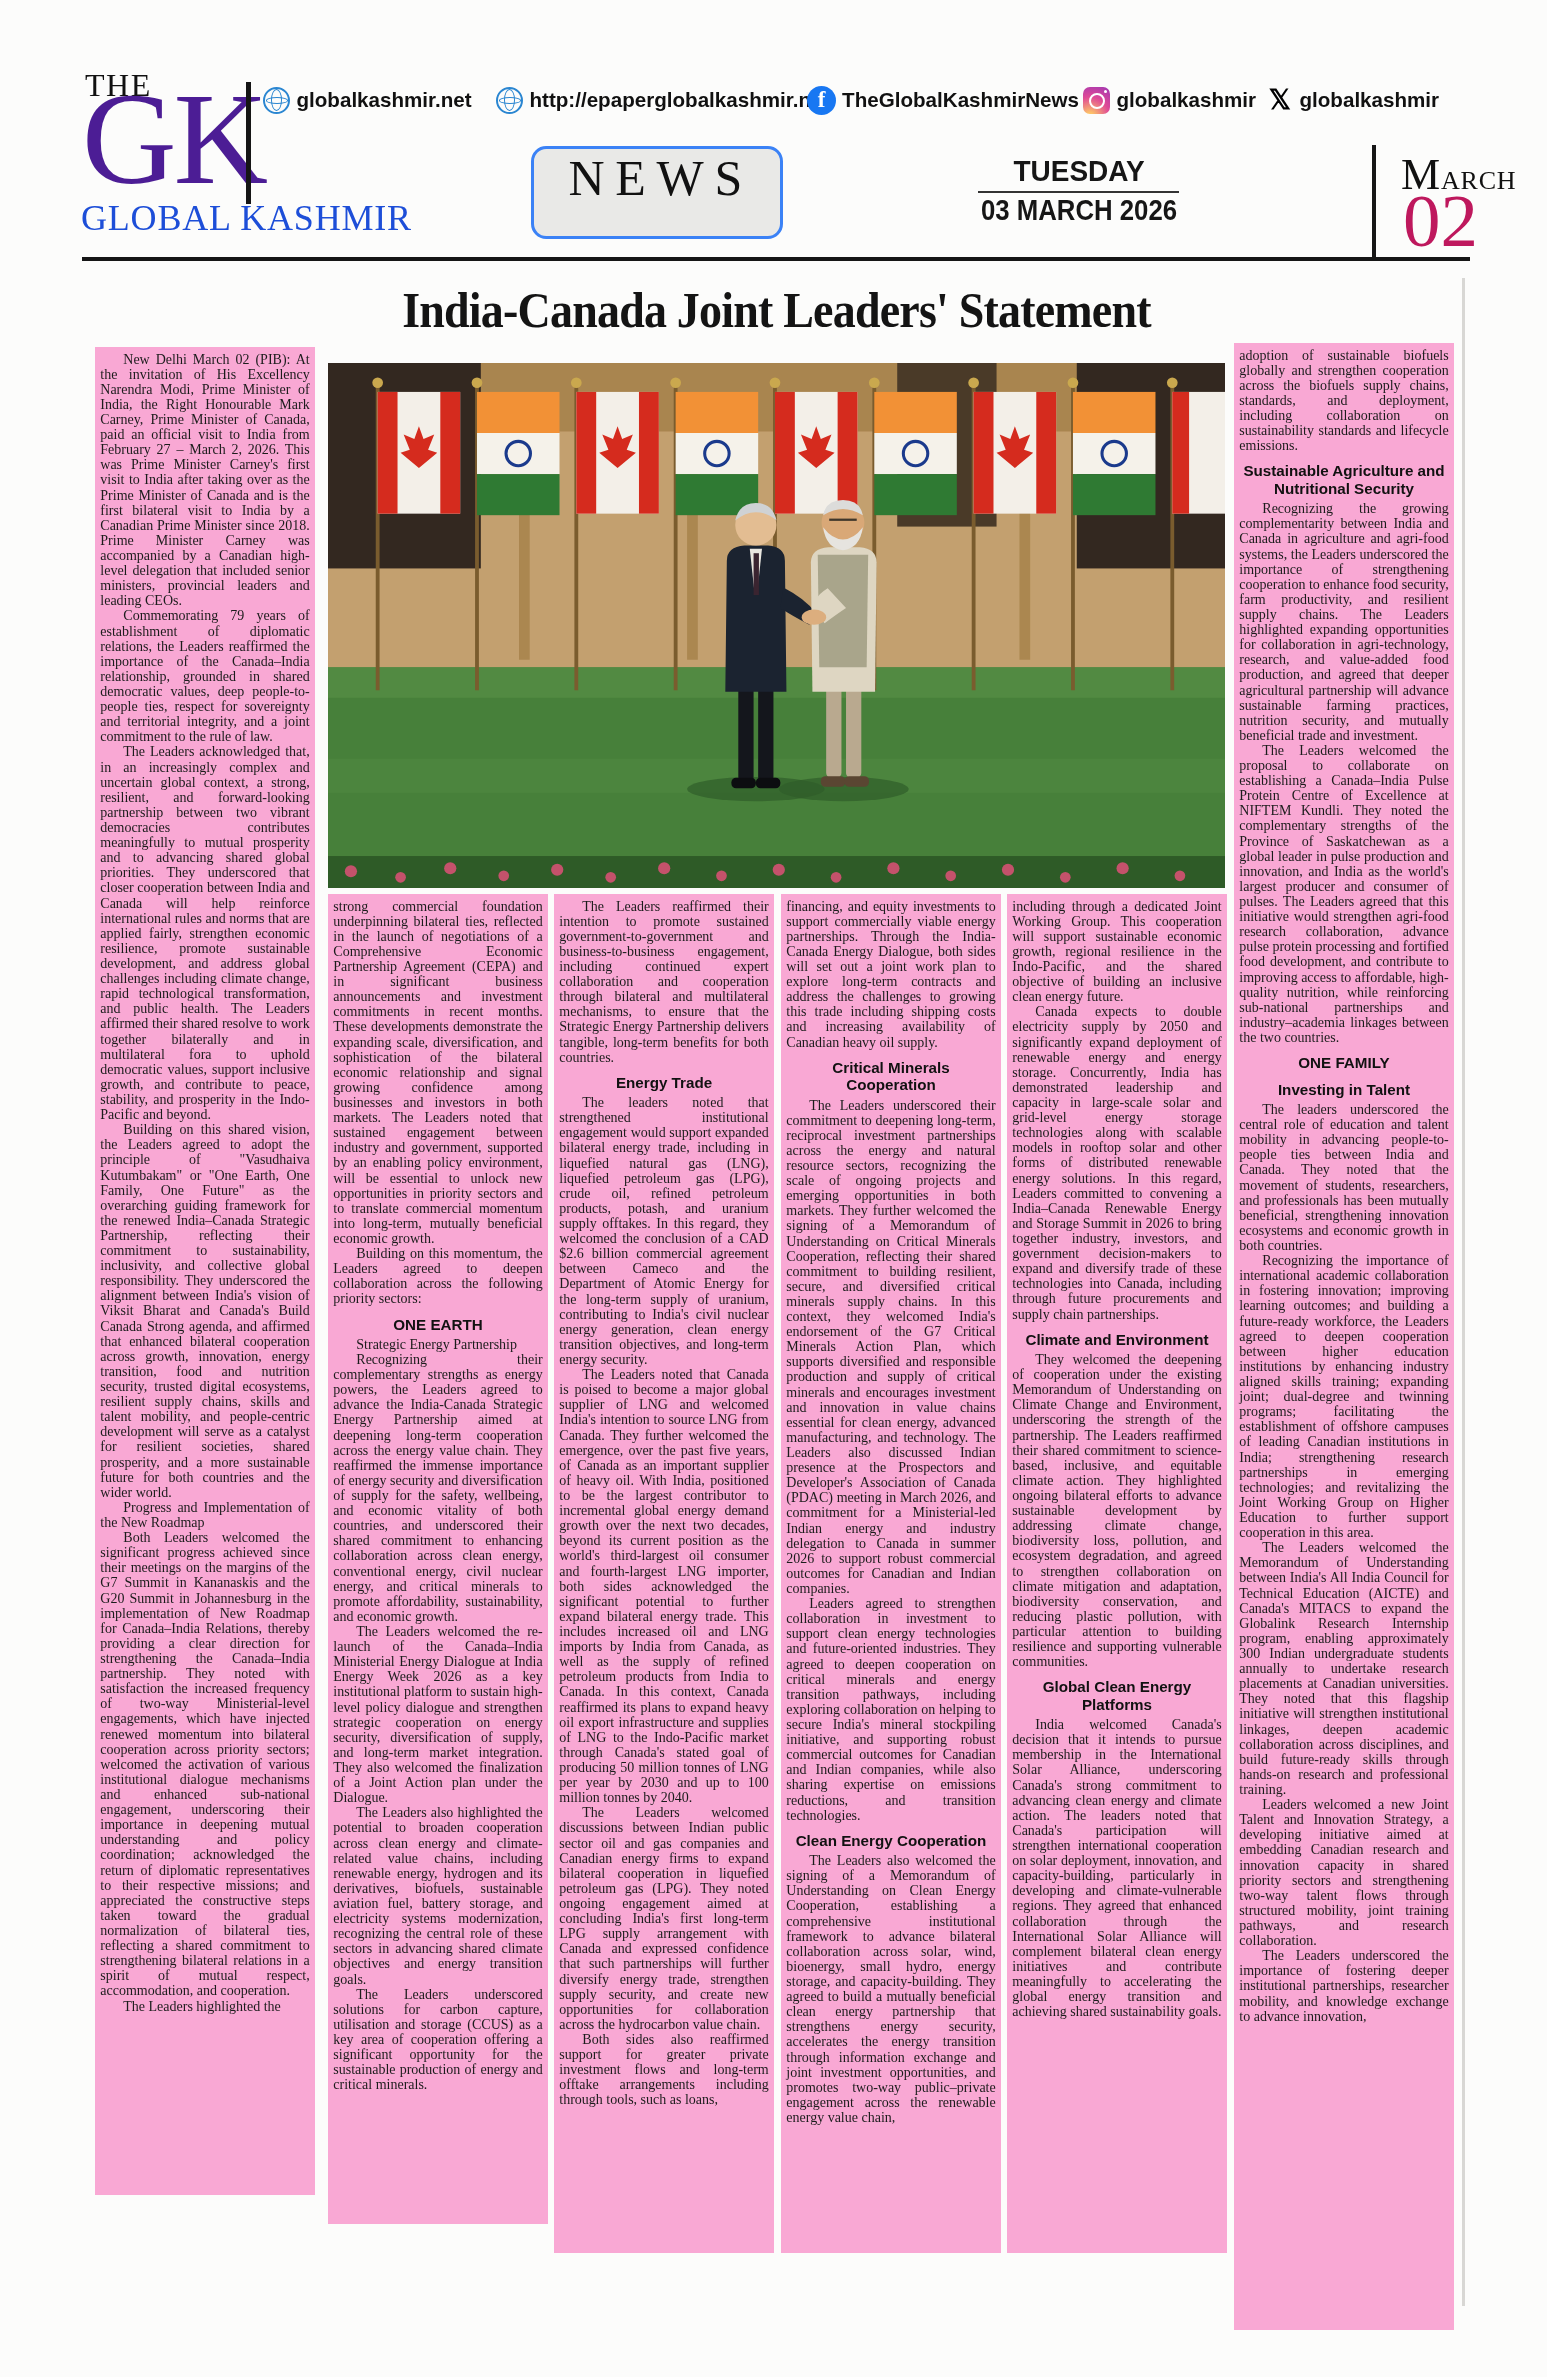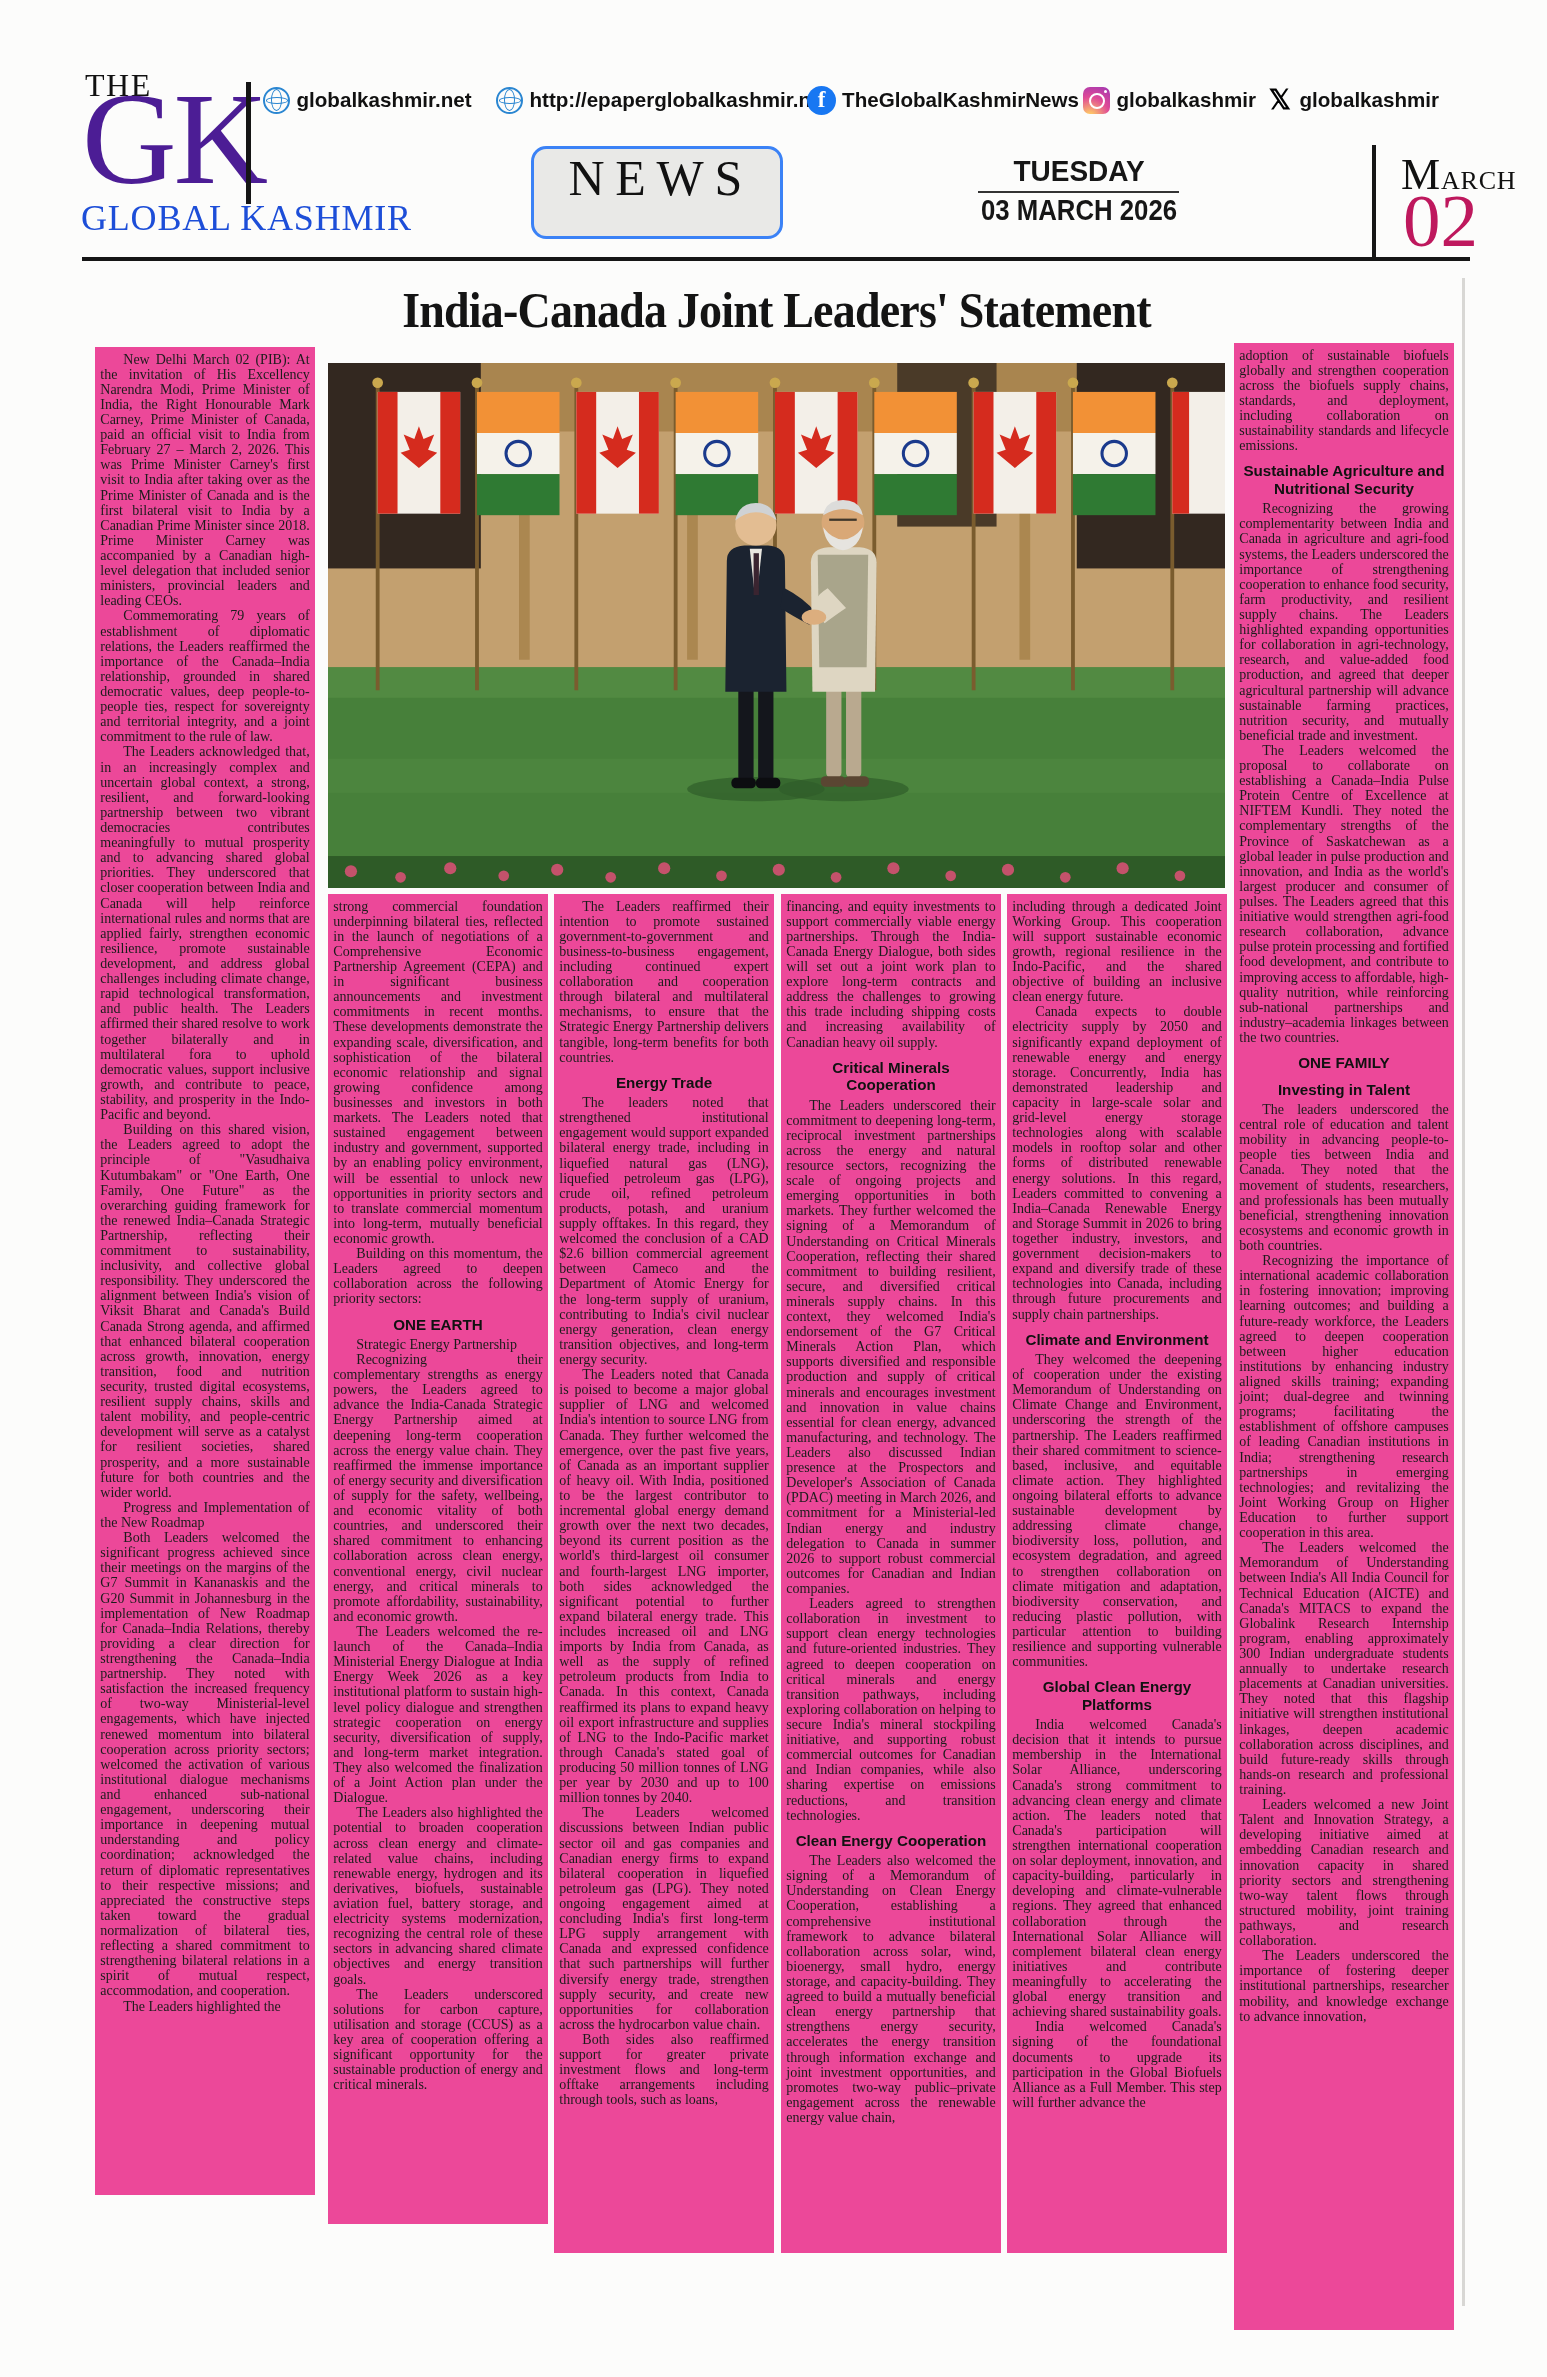--- a/index.html
+++ b/index.html
@@ -34,21 +34,21 @@
   .page-word{left:1401px;top:149px;width:99px;font-family:"Liberation Serif",serif;font-size:26px;color:#111;letter-spacing:0.8px;}
   .page-word::first-letter{font-size:44px;}
   .page-number{left:1403px;top:183px;width:95px;text-align:left;font-family:"Liberation Serif",serif;font-size:75px;line-height:1;color:#be185d;}
   .header-rule{left:82px;top:257px;width:1388px;height:3.8px;background:#161616;}
 
   
   .headline{left:328px;top:284px;width:897px;text-align:center;font-family:"Liberation Serif",serif;font-weight:bold;font-size:46px;letter-spacing:-0.8px;color:#141414;transform:scaleY(1.08);margin:0;}
   .photo{left:328px;top:363px;width:897px;height:525px;overflow:hidden;background:#c3a06f;}
   .photo svg{display:block;width:100%;height:100%;}
 
-  .col{background:#ec4899;overflow:hidden;padding:4.6px 5.3px;box-sizing:border-box;font-size:14px;line-height:1.08;color:#1c1c1c;}
+  .col{background:#f9a8d4;overflow:hidden;padding:4.6px 5.3px;box-sizing:border-box;font-size:14px;line-height:1.08;color:#1c1c1c;}
   .col p.para{margin:0;text-indent:23px;text-align:justify;}
   .col p.para.flush{text-indent:0;}
   .col h3.subhead{margin:9.1px 0 3.8px;text-align:center;font-family:"Liberation Sans",sans-serif;font-weight:bold;font-size:15.2px;color:#111;line-height:1.15;}
   .c0{left:95px;top:347px;width:220px;height:1848px;}
   .c1{left:328px;top:894px;width:220px;height:1330px;}
   .c2{left:554px;top:894px;width:220px;height:1359px;}
   .c3{left:781px;top:894px;width:220px;height:1359px;}
   .c4{left:1007px;top:894px;width:220px;height:1359px;}
   .c5{left:1234px;top:343px;width:220px;height:1987px;}
   .edge-line{left:1462px;top:278px;width:3px;height:2028px;background:#d8d7d4;}
@@ -288,21 +288,20 @@
         <h3 class="subhead">Clean Energy Cooperation</h3>
         <p class="para">The Leaders also welcomed the signing of a Memorandum of Understanding on Clean Energy Cooperation, establishing a comprehensive institutional framework to advance bilateral collaboration across solar, wind, bioenergy, small hydro, energy storage, and capacity-building. They agreed to build a mutually beneficial clean energy partnership that strengthens energy security, accelerates the energy transition through information exchange and joint investment opportunities, and promotes two-way public–private engagement across the renewable energy value chain,</p>
       </section>
     <section class="abs col c4">
         <p class="para flush">including through a dedicated Joint Working Group. This cooperation will support sustainable economic growth, regional resilience in the Indo-Pacific, and the shared objective of building an inclusive clean energy future.</p>
         <p class="para">Canada expects to double electricity supply by 2050 and significantly expand deployment of renewable energy and energy storage. Concurrently, India has demonstrated leadership and capacity in large-scale solar and grid-level energy storage technologies along with scalable models in rooftop solar and other forms of distributed renewable energy solutions. In this regard, Leaders committed to convening a India–Canada Renewable Energy and Storage Summit in 2026 to bring together industry, investors, and government decision-makers to expand and diversify trade of these technologies into Canada, including through future procurements and supply chain partnerships.</p>
         <h3 class="subhead">Climate and Environment</h3>
         <p class="para">They welcomed the deepening of cooperation under the existing Memorandum of Understanding on Climate Change and Environment, underscoring the strength of the partnership. The Leaders reaffirmed their shared commitment to science-based, inclusive, and equitable climate action. They highlighted ongoing bilateral efforts to advance sustainable development by addressing climate change, biodiversity loss, pollution, and ecosystem degradation, and agreed to strengthen collaboration on climate mitigation and adaptation, biodiversity conservation, and reducing plastic pollution, with particular attention to building resilience and supporting vulnerable communities.</p>
         <h3 class="subhead">Global Clean Energy Platforms</h3>
         <p class="para">India welcomed Canada's decision that it intends to pursue membership in the International Solar Alliance, underscoring Canada's strong commitment to advancing clean energy and climate action. The leaders noted that Canada's participation will strengthen international cooperation on solar deployment, innovation, and capacity-building, particularly in developing and climate-vulnerable regions. They agreed that enhanced collaboration through the International Solar Alliance will complement bilateral clean energy initiatives and contribute meaningfully to accelerating the global energy transition and achieving shared sustainability goals.</p>
-        <p class="para">India welcomed Canada's signing of the foundational documents to upgrade its participation in the Global Biofuels Alliance as a Full Member. This step will further advance the</p>
       </section>
     <section class="abs col c5">
         <p class="para flush">adoption of sustainable biofuels globally and strengthen cooperation across the biofuels supply chains, standards, and deployment, including collaboration on sustainability standards and lifecycle emissions.</p>
         <h3 class="subhead">Sustainable Agriculture and Nutritional Security</h3>
         <p class="para">Recognizing the growing complementarity between India and Canada in agriculture and agri-food systems, the Leaders underscored the importance of strengthening cooperation to enhance food security, farm productivity, and resilient supply chains. The Leaders highlighted expanding opportunities for collaboration in agri-technology, research, and value-added food production, and agreed that deeper agricultural partnership will advance sustainable farming practices, nutrition security, and mutually beneficial trade and investment.</p>
         <p class="para">The Leaders welcomed the proposal to collaborate on establishing a Canada–India Pulse Protein Centre of Excellence at NIFTEM Kundli. They noted the complementary strengths of the Province of Saskatchewan as a global leader in pulse production and innovation, and India as the world's largest producer and consumer of pulses. The Leaders agreed that this initiative would strengthen agri-food research collaboration, advance pulse protein processing and fortified food development, and contribute to improving access to affordable, high-quality nutrition, while reinforcing sub-national partnerships and industry–academia linkages between the two countries.</p>
         <h3 class="subhead">ONE FAMILY</h3>
         <h3 class="subhead">Investing in Talent</h3>
         <p class="para">The leaders underscored the central role of education and talent mobility in advancing people-to-people ties between India and Canada. They noted that the movement of students, researchers, and professionals has been mutually beneficial, strengthening innovation ecosystems and economic growth in both countries.</p>
         <p class="para">Recognizing the importance of international academic collaboration in fostering innovation; improving learning outcomes; and building a future-ready workforce, the Leaders agreed to deepen cooperation between higher education institutions by enhancing industry aligned skills training; expanding joint; dual-degree and twinning programs; facilitating the establishment of offshore campuses of leading Canadian institutions in India; strengthening research partnerships in emerging technologies; and revitalizing the Joint Working Group on Higher Education to further support cooperation in this area.</p>

